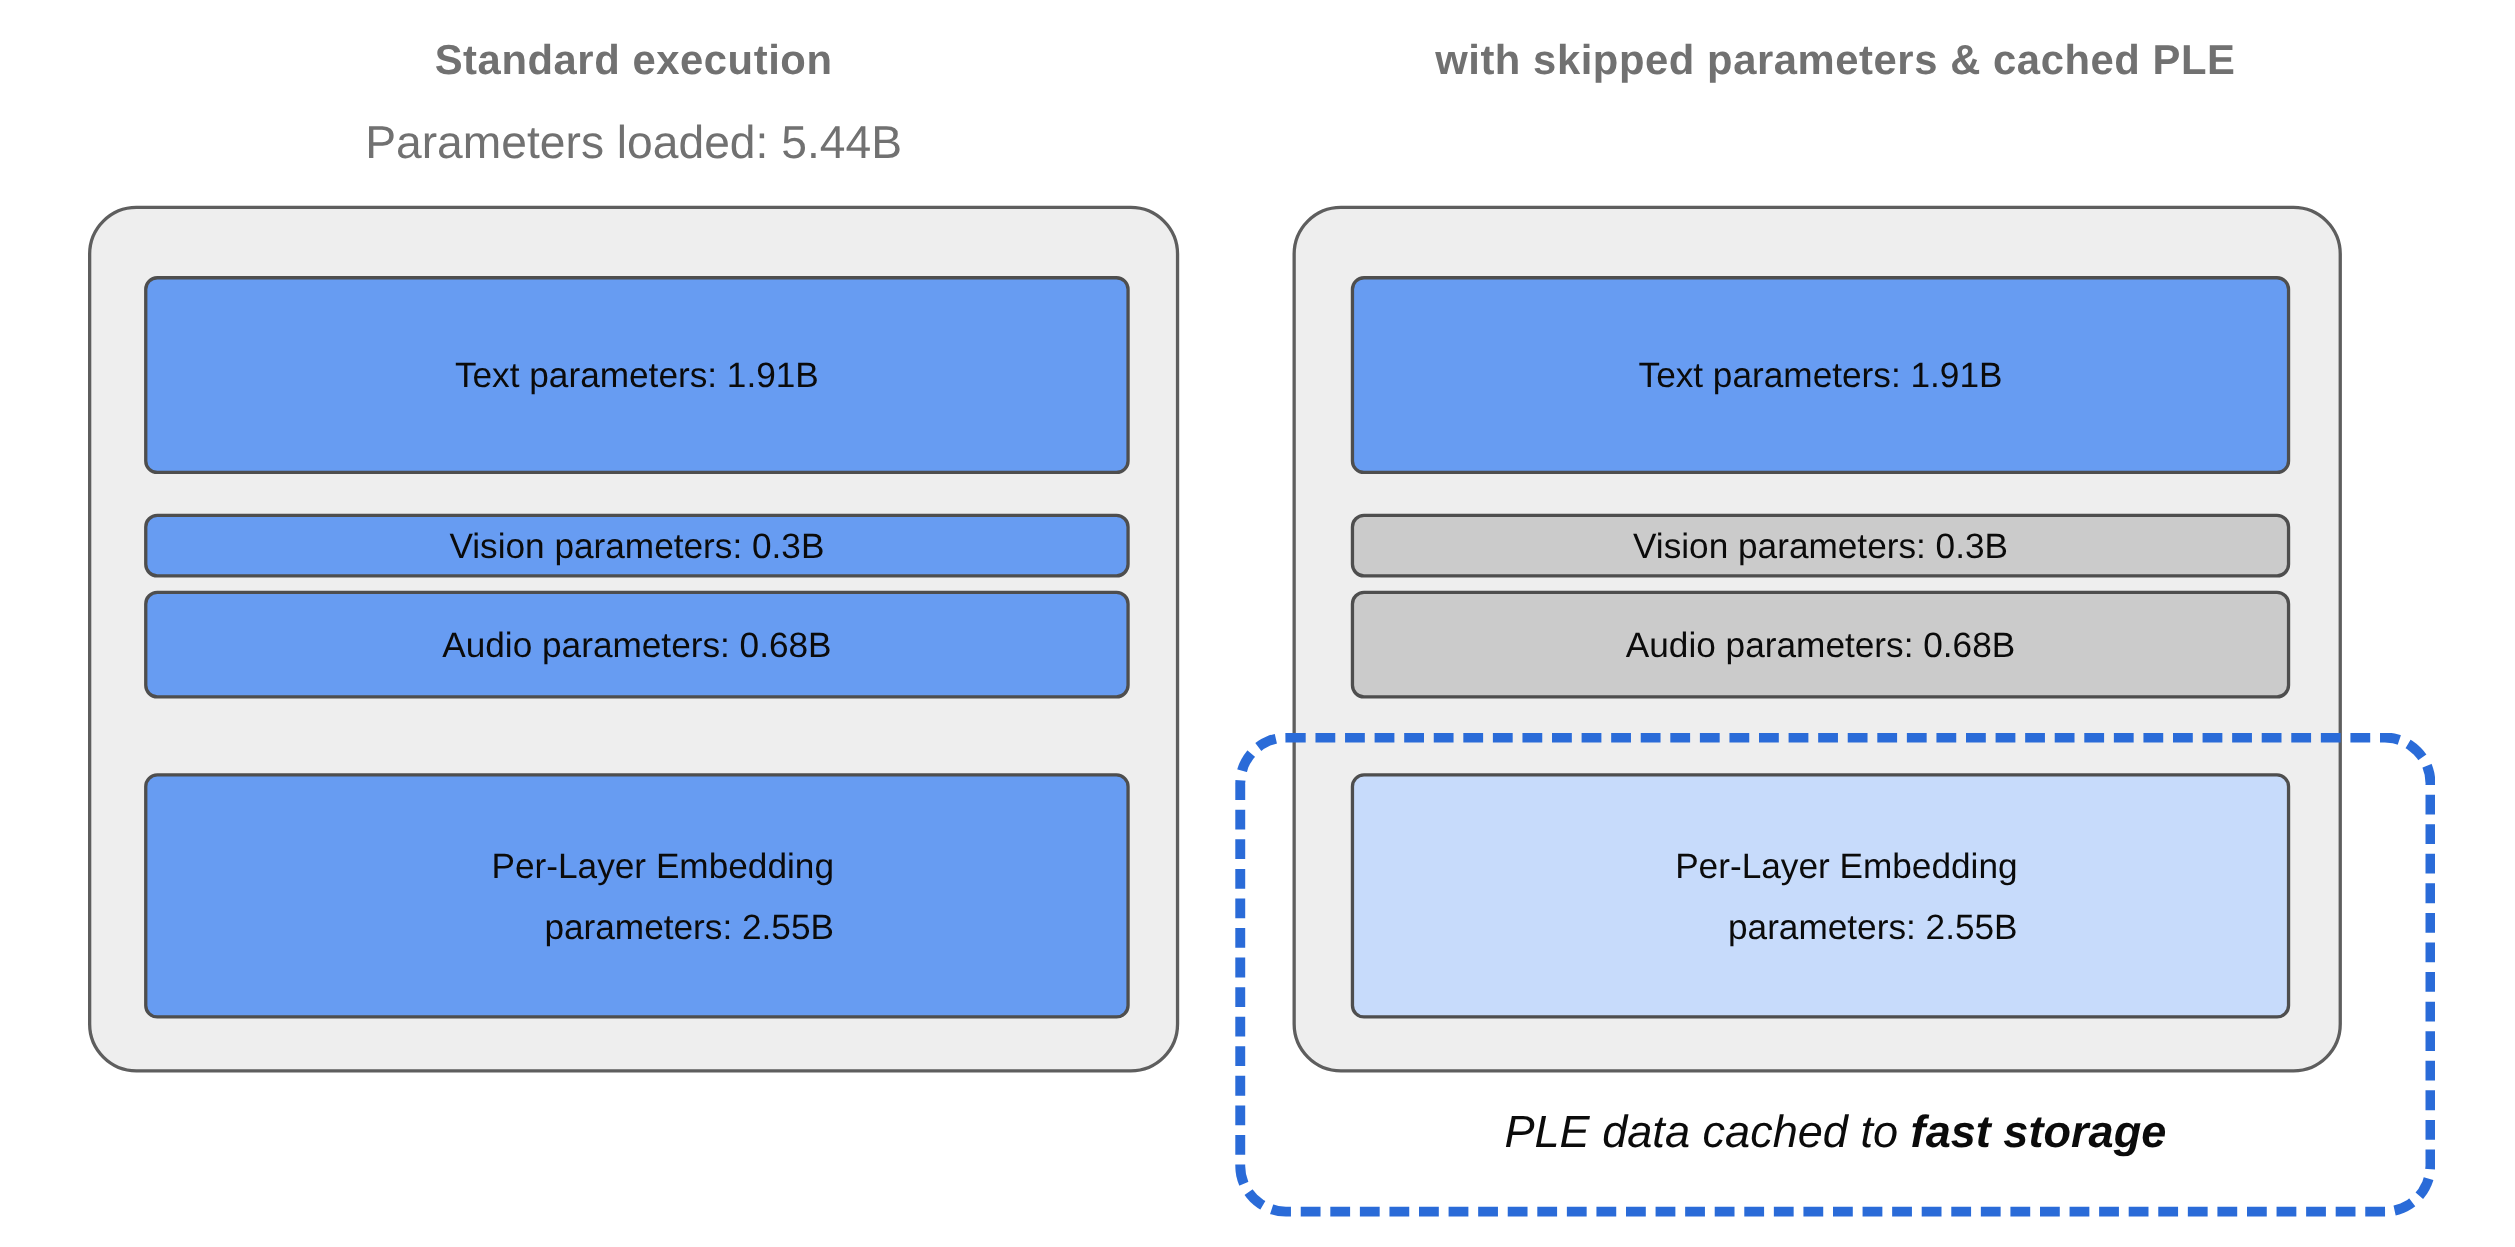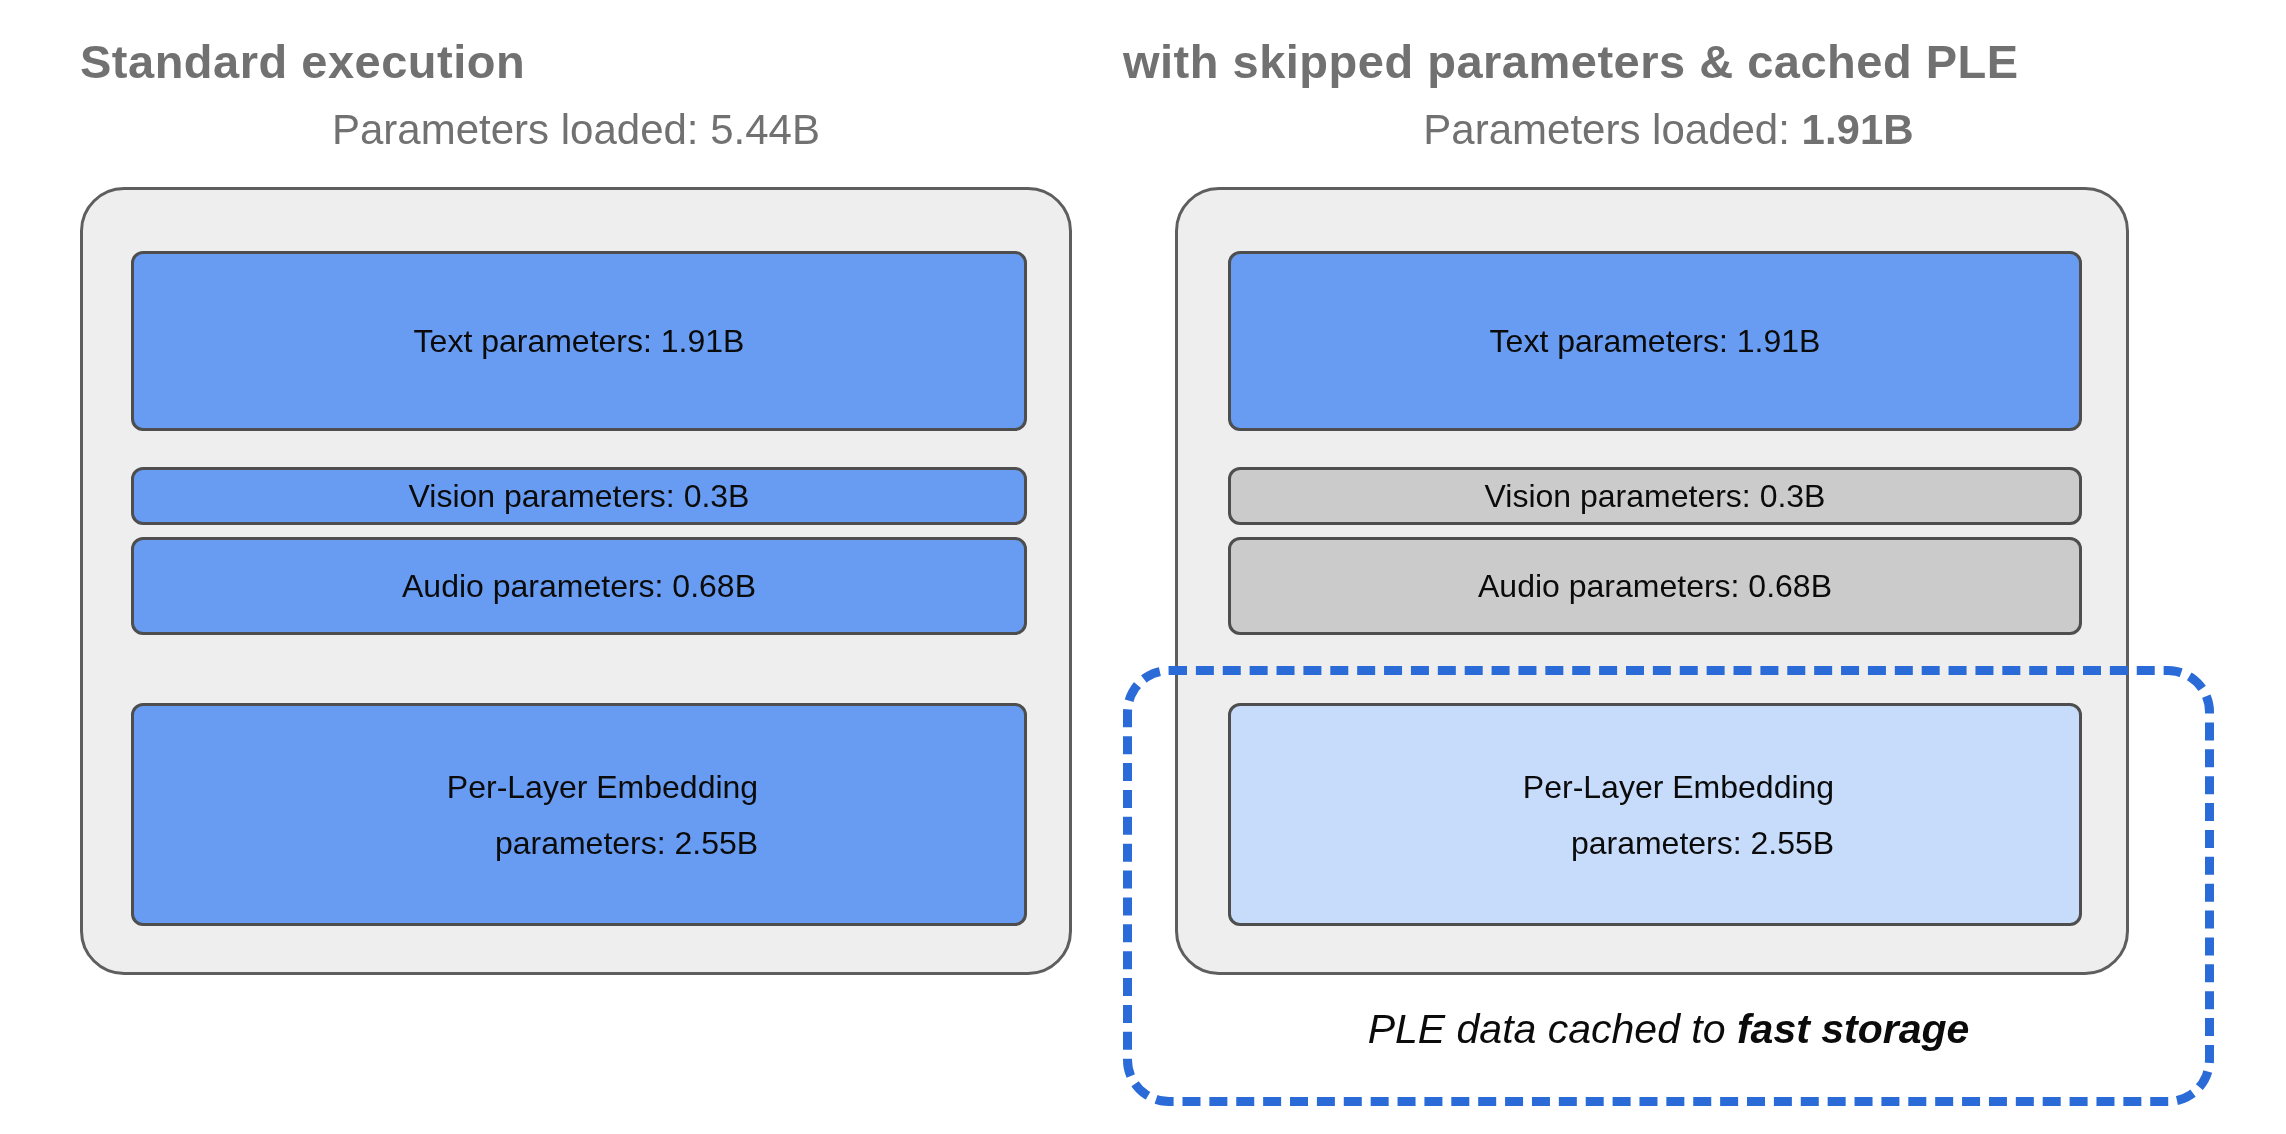--- a/index.html
+++ b/index.html
@@ -11,22 +11,22 @@
     --box-border:#4E4E4E;
     --dash-blue:#2A6BD8;
     --heading-gray:#717171;
     --text-black:#0B0B0B;
   }
   *{box-sizing:border-box;margin:0;padding:0;}
   html,body{width:2286px;height:1134px;background:#ffffff;
     font-family:"Liberation Sans",sans-serif;overflow:hidden;}
   .stage{position:relative;width:2286px;height:1134px;background:#ffffff;}
 
-  .panel-title{position:absolute;top:34px;text-align:left;
-    font-size:47px;font-weight:bold;color:var(--heading-gray);
+  .panel-title{position:absolute;top:34px;text-align:center;
+    font-size:38px;font-weight:bold;color:var(--heading-gray);
     letter-spacing:0.5px;}
   .panel-subtitle{position:absolute;top:106px;text-align:center;
     font-size:42px;color:var(--heading-gray);}
   .panel-subtitle .bold{font-weight:bold;}
 
   .memory-panel{position:absolute;top:187px;height:788px;
     background:var(--panel-bg);
     border:3px solid var(--panel-border);border-radius:44px;}
   .memory-panel.left{left:80px;width:992px;}
   .memory-panel.right{left:1175px;width:954px;}
@@ -69,23 +69,20 @@
   <div class="memory-panel left">
     <div class="param-box box-text">Text parameters: 1.91B</div>
     <div class="param-box box-vision">Vision parameters: 0.3B</div>
     <div class="param-box box-audio">Audio parameters: 0.68B</div>
     <div class="param-box box-ple">Per-Layer Embedding
 parameters: 2.55B</div>
   </div>
 
   <div class="panel-title" style="left:1123px;width:1091px;">with skipped parameters &amp; cached PLE</div>
 
-  <div class="panel-subtitle" style="left:1123px;width:1091px;">
-    <span>Parameters loaded: </span><span class="bold">1.91B</span>
-  </div>
 
   <div class="memory-panel right">
     <div class="param-box box-text">Text parameters: 1.91B</div>
     <div class="param-box box-vision">Vision parameters: 0.3B</div>
     <div class="param-box box-audio">Audio parameters: 0.68B</div>
     <div class="param-box box-ple">Per-Layer Embedding
 parameters: 2.55B</div>
   </div>
 
   <div class="ple-cache-outline"></div>

